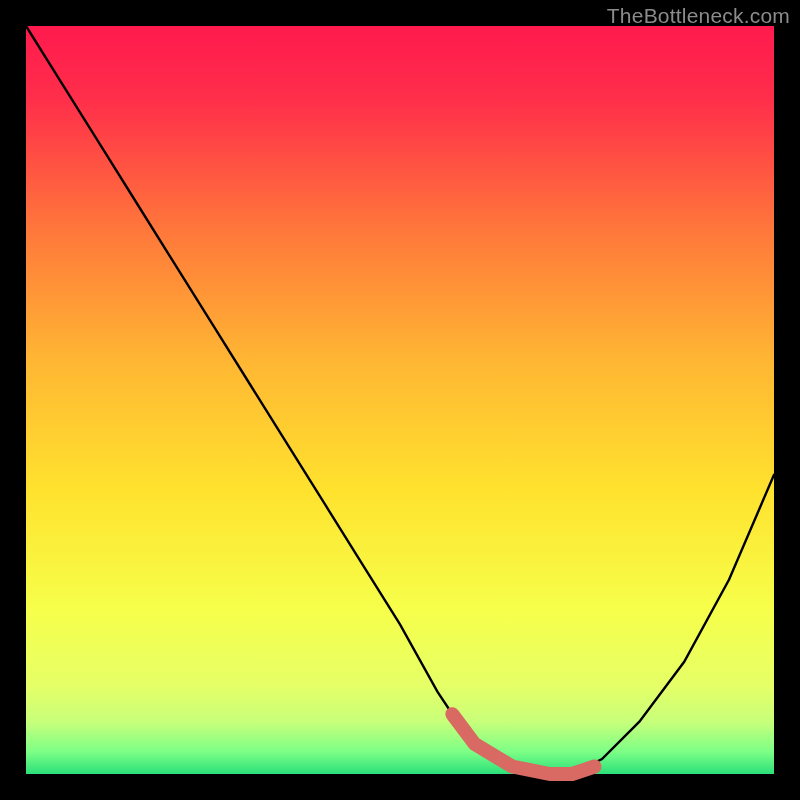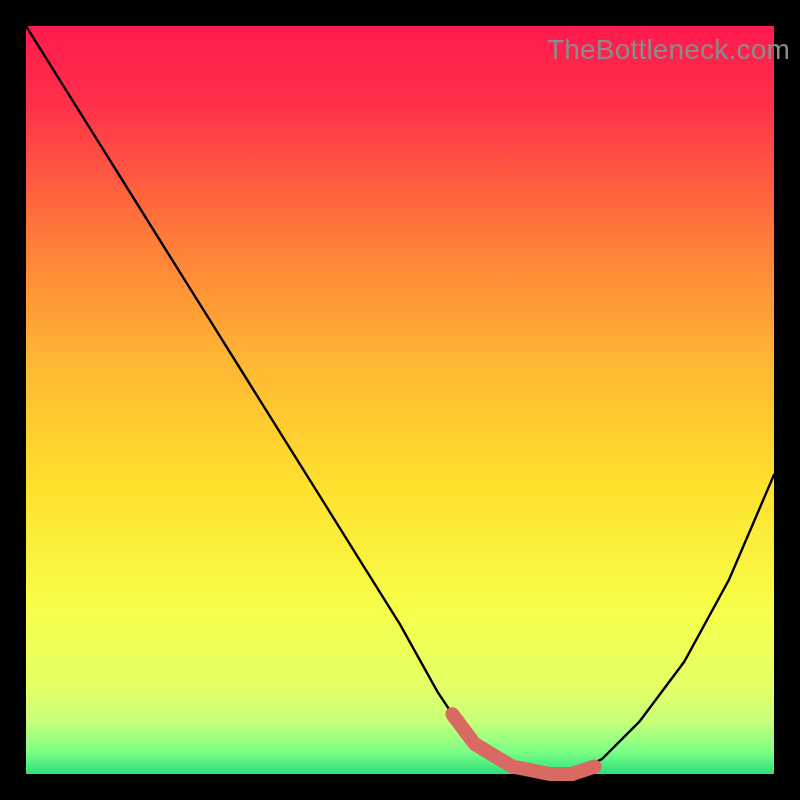--- a/index.html
+++ b/index.html
@@ -18,24 +18,23 @@
     top: 0;
     width: 800px;
     height: 800px;
     background: #000;
   }
   .watermark {
     position: absolute;
     top: 4px;
     right: 10px;
     color: #8b8b8b;
-    font-size: 28px;
+    font-size: 21px;
     font-weight: 500;
     letter-spacing: 0.2px;
-    margin-top: 30px;
   }
   svg {
     position: absolute;
     left: 0;
     top: 0;
   }
 </style>
 </head>
 <body>
 

